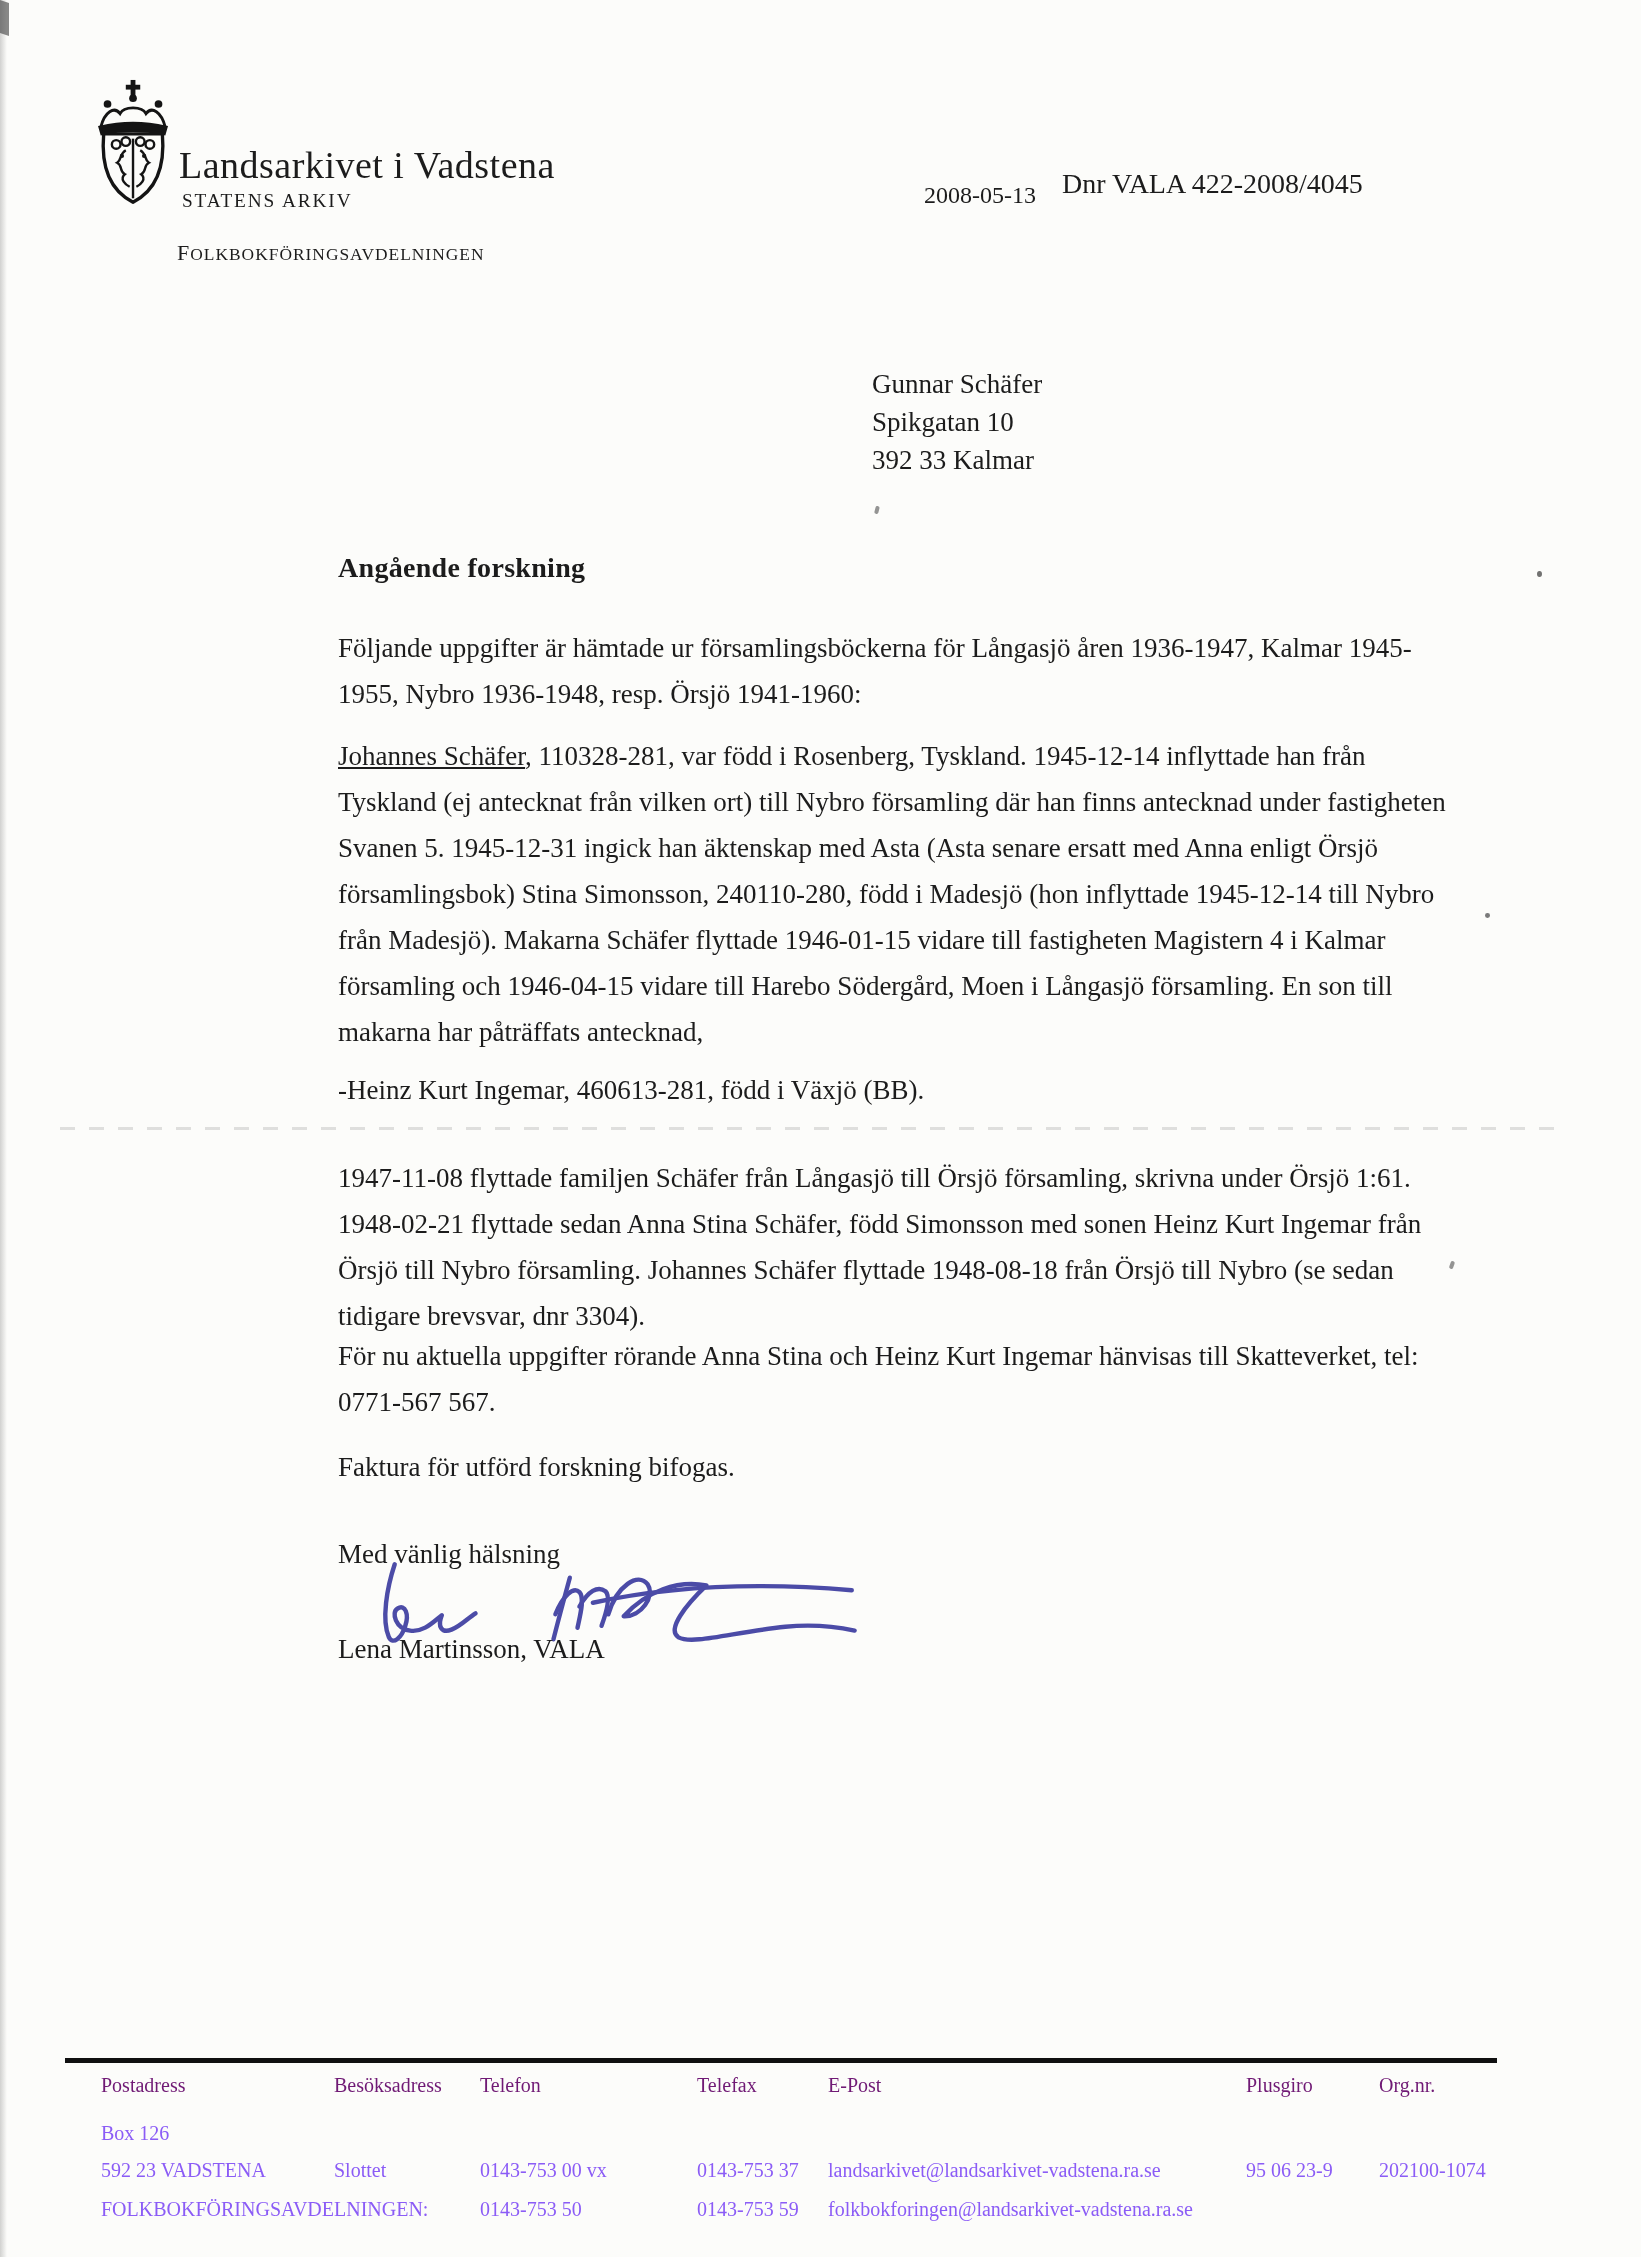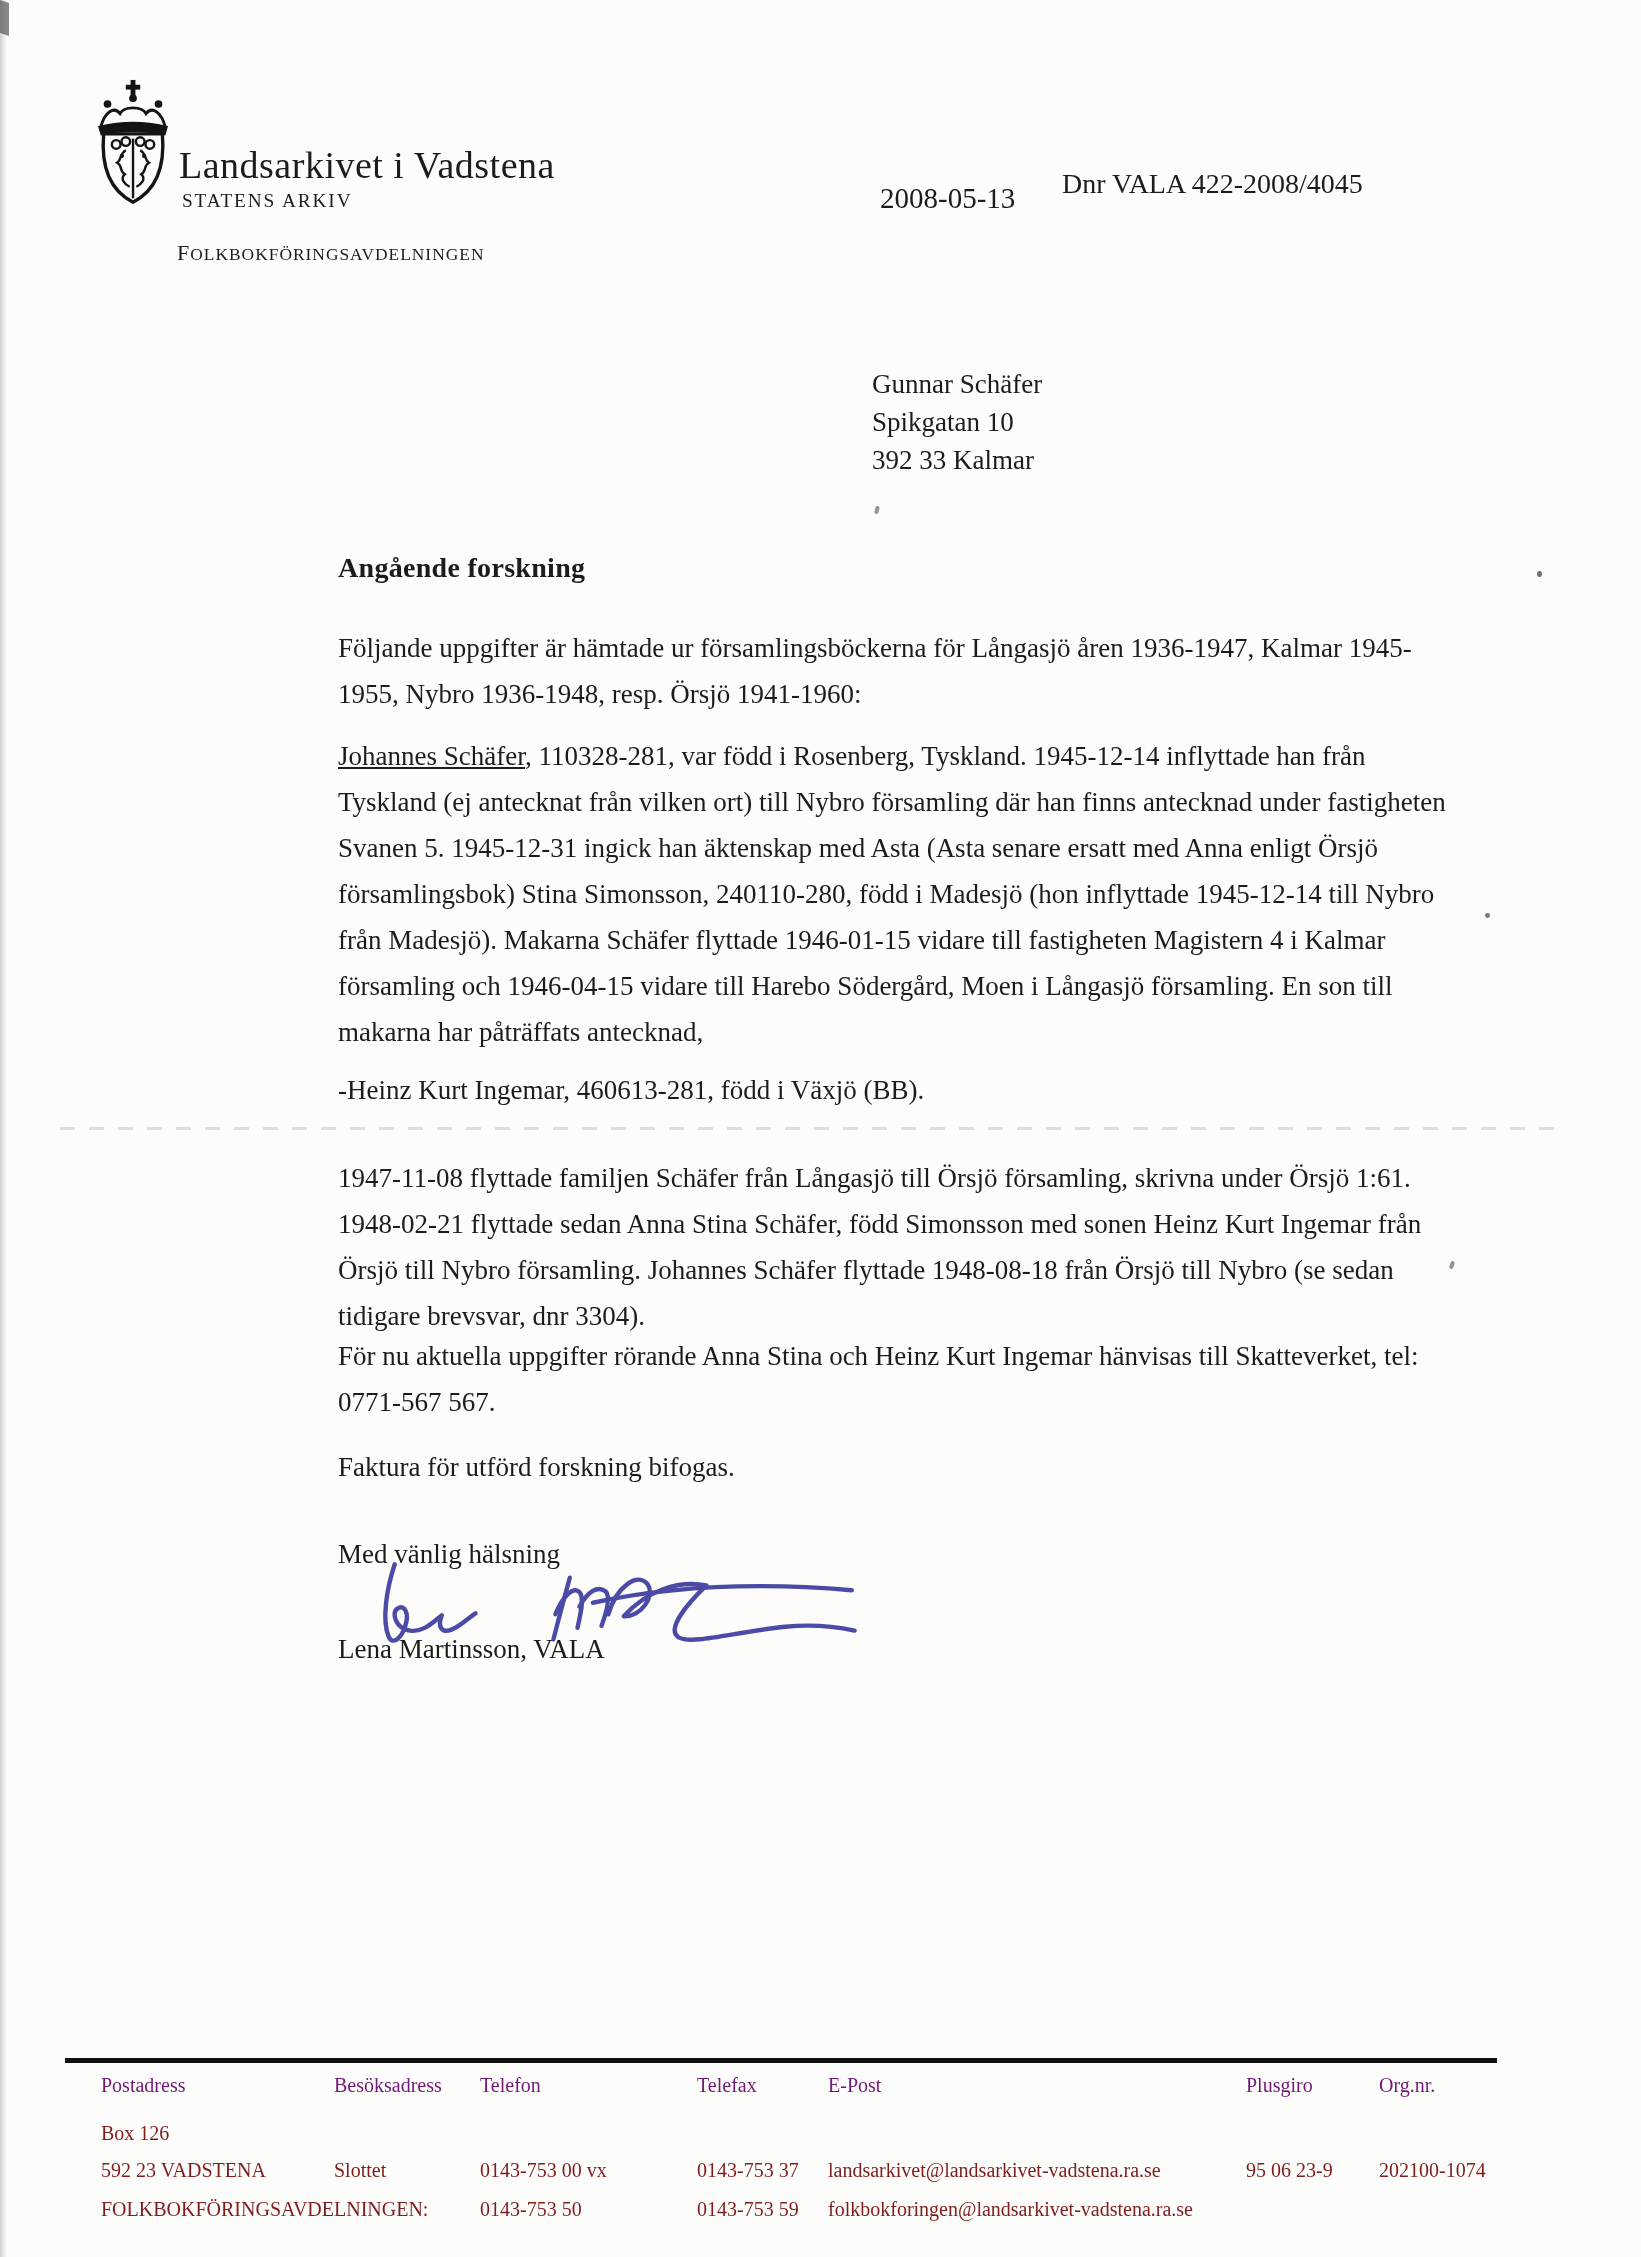--- a/index.html
+++ b/index.html
@@ -21,21 +21,21 @@
   .sp2{left:1485px;top:913px;width:4.8px;height:4.8px;opacity:.75;}
   .sp3{left:1450px;top:1261px;width:3.9px;height:7.7px;opacity:.6;border-radius:1.9px;transform:rotate(20deg);}
   .sp4{left:875px;top:506px;width:3.9px;height:7.7px;opacity:.6;border-radius:1.9px;transform:rotate(14deg);}
 
   
   .crest{left:87px;top:79px;width:93px;height:127px;}
   .org-name{left:179px;top:143px;font-size:38px;letter-spacing:0.5px;}
   .org-parent{left:182px;top:190px;font-size:19.3px;letter-spacing:1.9px;}
   .department{left:177px;top:240px;font-size:17.4px;letter-spacing:1px;}
   .department::first-letter{font-size:22px;}
-  .ref-date{left:880px;top:182px;font-size:29px;}
+  .ref-date{left:924px;top:182px;font-size:24px;}
   .ref-dnr{left:1062px;top:168px;font-size:28px;}
 
   
   .recipient{left:872px;top:365px;font-size:27px;line-height:38px;}
 
   
   .subject{left:338px;top:552px;font-size:28px;font-weight:bold;letter-spacing:0.3px;}
   .para{left:338px;width:1125px;font-size:27px;line-height:46px;}
   .p1{top:625px;}
   .p2{top:733px;}
@@ -44,21 +44,21 @@
   .p5{top:1333px;}
   .p6{top:1444px;}
   .p7{top:1531px;}
   .ul{text-decoration:underline;}
   .signature-svg{left:365px;top:1545px;}
   .signer{left:338px;top:1634px;font-size:27px;}
 
   
   .footer-rule{left:65px;top:2058px;width:1432px;height:4.8px;background:#101010;}
   .fcell{position:absolute;font-size:20px;color:#701a75;white-space:nowrap;}
-  .fval{position:absolute;font-size:20px;color:#7f1d1d;white-space:nowrap;}
+  .fval{position:absolute;font-size:20px;color:#8b5cf6;white-space:nowrap;}
   .fc1{left:101px;} .fc2{left:334px;} .fc3{left:480px;} .fc4{left:651px;margin-left:46px;}
   .fc5{left:828px;} .fc6{left:1246px;text-align:right;} .fc7{left:1379px;}
   .frh{top:2074px;} .fr1{top:2122px;} .fr2{top:2159px;} .fr3{top:2198px;}
 </style>
 </head>
 <body>
 
 <div class="abs edge-left"></div>
 <div class="abs corner-mark"></div>
 <div class="abs dash-line"></div>

